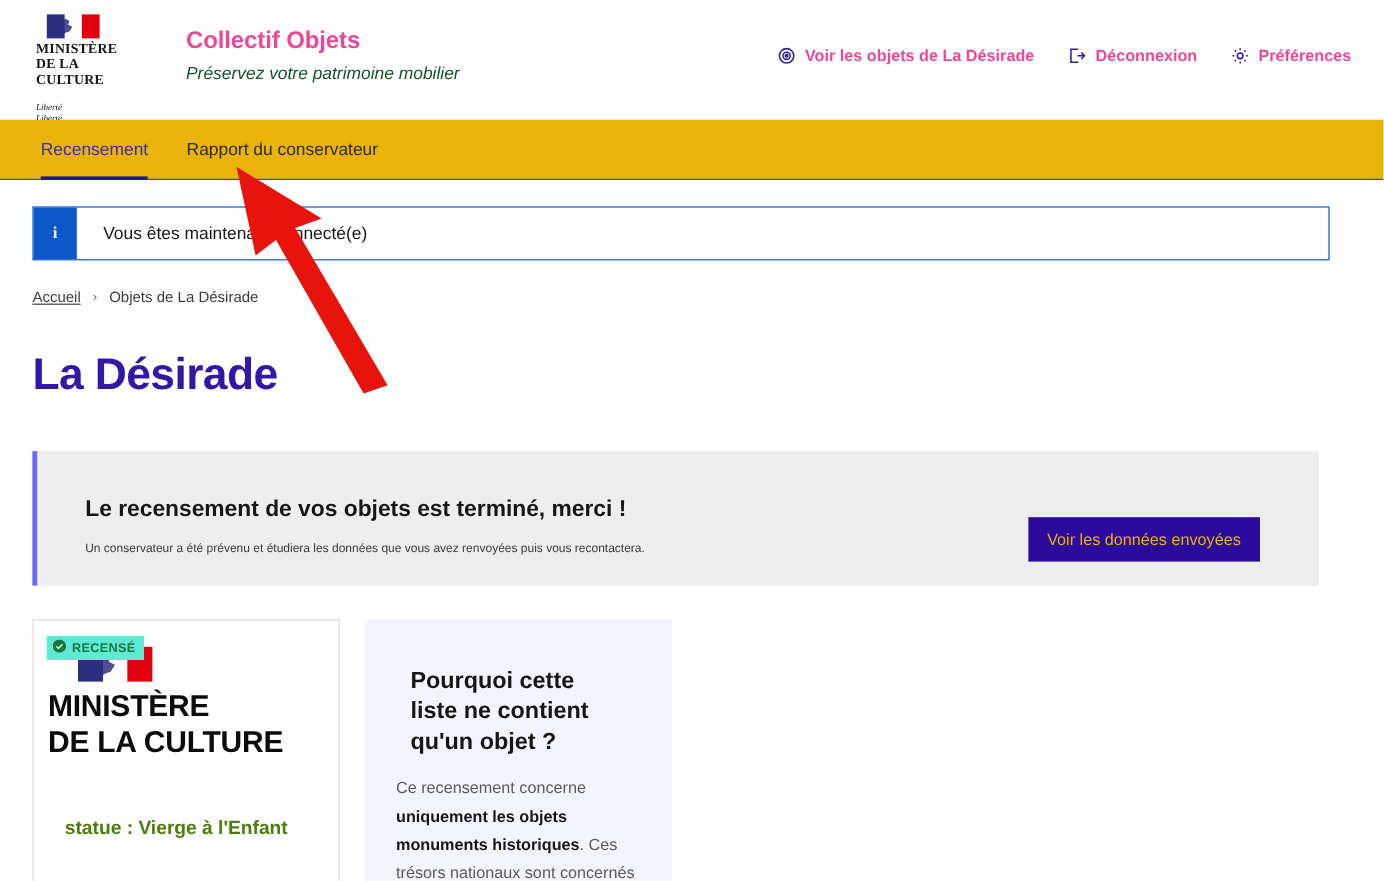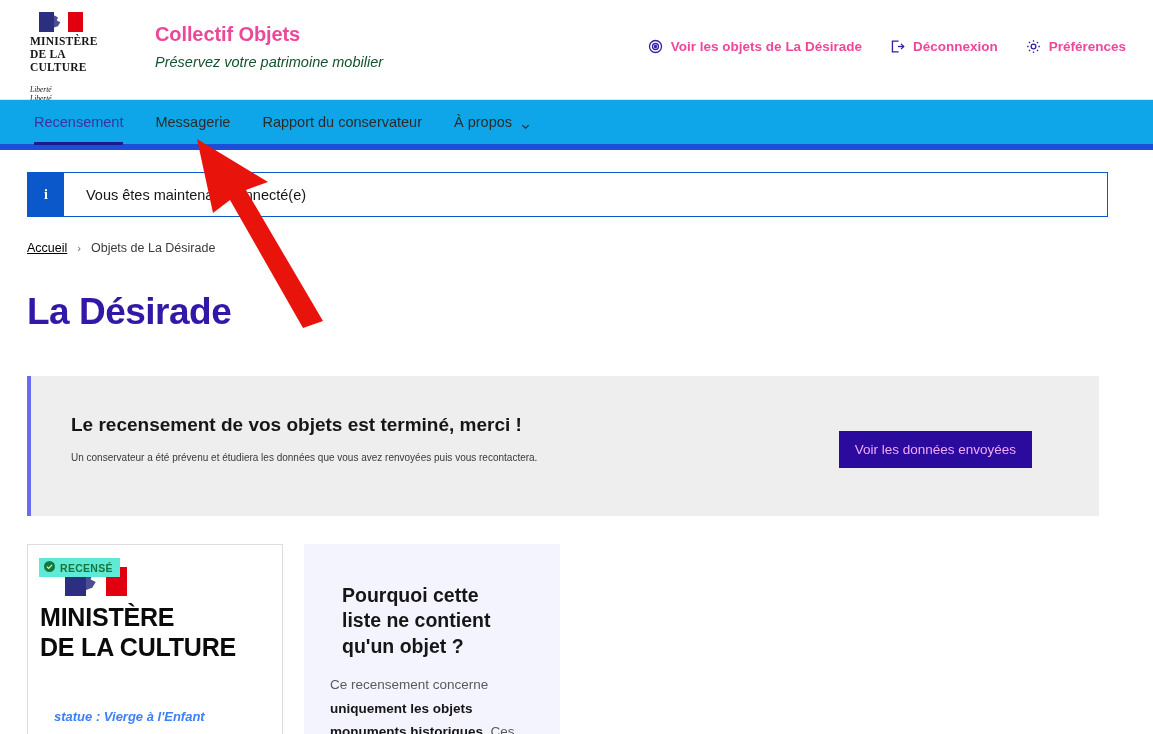--- a/index.html
+++ b/index.html
@@ -70,22 +70,22 @@
   .hlink {
     display: flex; align-items: center; gap: 8px;
     color: #ec4899; font-size: 13.5px; font-weight: bold;
     text-decoration: none; cursor: pointer; white-space: nowrap;
   }
   .hlink svg { display: block; }
 
   
   .main-nav {
     position: relative; height: 50px;
-    border-bottom: 6px solid #1d4ed8;
-    background: #0ea5e9;
+    border-bottom: 1px solid #1d4ed8;
+    background: #eab308;
   }
   .nav-inner {
     display: flex; align-items: center; height: 100%;
     padding-left: 27px; gap: 0;
   }
   .nav-item {
     position: relative; height: 100%;
     display: flex; align-items: center; gap: 7px;
     padding: 0 16px;
     font-size: 14.5px; color: #2b2b2b;
@@ -119,49 +119,49 @@
   .alert-text {
     display: flex; align-items: center;
     padding-left: 22px; font-size: 14.5px; color: #161616;
   }
 
   .breadcrumb {
     margin-top: 24px; display: flex; align-items: center; gap: 10px;
     font-size: 12.5px; color: #3a3a3a;
   }
   .breadcrumb a {
-    color: #000000; text-decoration: underline; cursor: pointer;
+    color: #404040; text-decoration: underline; cursor: pointer;
   }
   .bc-sep { color: #6b6b6b; font-size: 11px; }
 
   .page-title {
     margin: 36px 0 17px 0;
     font-size: 37px; font-weight: bold; color: #3318a7;
     letter-spacing: -.5px;
   }
 
   
   .callout {
     position: relative;
     margin-top: 43px;
-    width: 1072px; height: 140px;
+    width: 1072px; height: 112px;
     background: #eeeeee;
     border-left: 4px solid #6a6af4;
     padding: 38px 0 0 40px;
   }
   .callout-title {
     font-size: 19px; font-weight: bold; color: #161616; margin: 0;
   }
   .callout-text {
     margin: 14px 0 0 0; font-size: 10px; line-height: 1.65;
     color: #3a3a3a; max-width: 660px;
   }
   .callout-btn {
-    position: absolute; right: 67px; top: 55px;
-    background: #2b0a9e; color: #f0abfc;
+    position: absolute; right: 49px; top: 55px;
+    background: #2b0a9e; color: #eab308;
     border: none; padding: 11px 16px;
     font-size: 13.5px; font-family: "Liberation Sans", sans-serif;
     cursor: pointer; white-space: nowrap;
   }
 
   
   .cards { display: flex; gap: 21px; margin-top: 28px; }
   .obj-card {
     width: 256px; border: 1px solid #dddddd; background: #fff;
     position: relative; overflow: hidden; height: 229px;
@@ -183,21 +183,21 @@
   .card-img .flag .blanc::after {
     left: -7px; top: 4px; width: 22px; height: 21px;
   }
   .card-logo-text {
     font-family: "Liberation Sans", sans-serif;
     font-weight: bold; font-size: 25px; line-height: 30px;
     letter-spacing: -.2px; color: #0b0b0b; padding-left: 7px;
   }
   .card-title {
     padding: 18px 24px 0 26px;
-    font-size: 13px; font-weight: bold; line-height: 1.35; color: #3b82f6; font-style: italic;
+    font-size: 16px; font-weight: bold; line-height: 1.35; color: #4d7c0f;
   }
 
   .info-card {
     width: 256px; height: 229px; background: #f4f4fe;
     padding: 27px 26px 0 26px; overflow: hidden;
   }
   .info-title {
     margin: 12px; font-size: 19.5px; font-weight: bold;
     line-height: 1.3; color: #161616;
   }
@@ -272,32 +272,21 @@
       </a>
     </nav>
   </header>
 
   <nav class="main-nav">
     <div class="nav-inner">
       <div class="nav-item active">
         <span>Recensement</span>
       </div>
       <div class="nav-item">
-        <span>Messagerie</span>
-      </div>
-      <div class="nav-item">
         <span>Rapport du conservateur</span>
-      </div>
-      <div class="nav-item">
-        <span>À propos</span>
-        <span class="chev">
-          <svg width="9" height="9" viewBox="0 0 10 10" fill="none" stroke="#2b2b2b" stroke-width="1.3">
-            <path d="M1.4 3.4L5 6.8l3.6-3.4"></path>
-          </svg>
-        </span>
       </div>
     </div>
   </nav>
 
   <main class="content">
 
     <div class="alert">
       <div class="alert-icon">i</div>
       <div class="alert-text">Vous êtes maintenant connecté(e)</div>
     </div>

